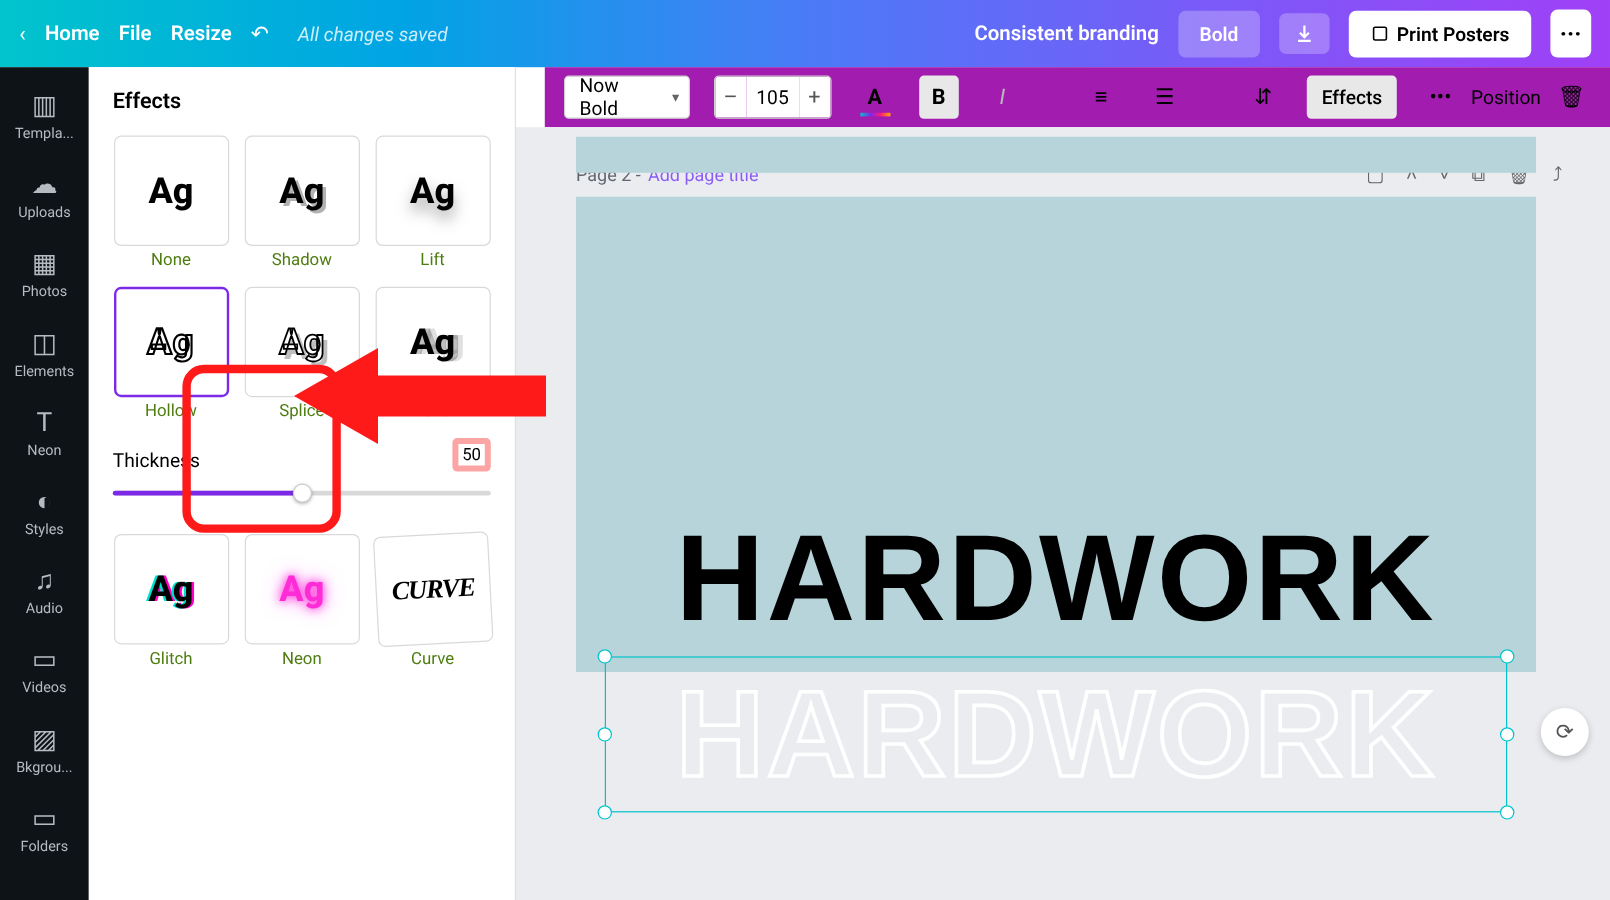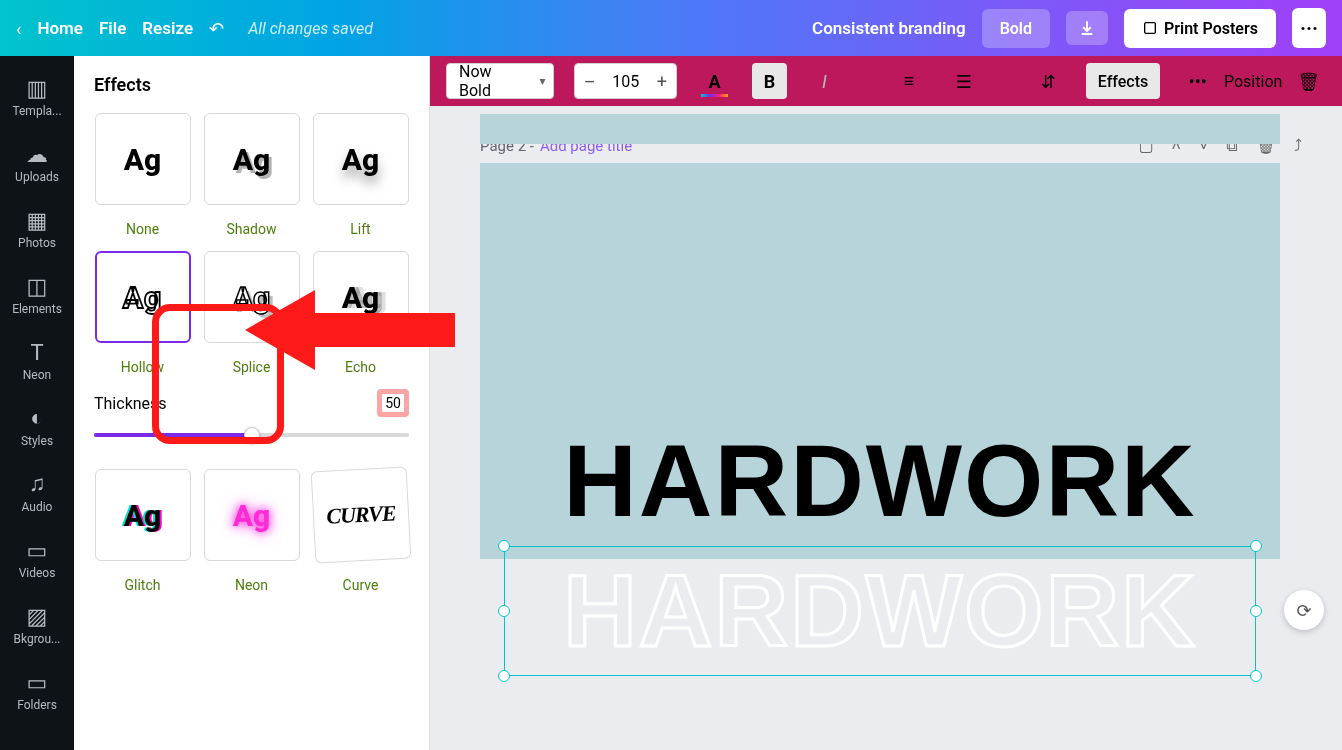--- a/index.html
+++ b/index.html
@@ -13,42 +13,42 @@
 .topbar .share-btn{background:rgba(255,255,255,.25);border:none;color:#fff;padding:10px 18px;border-radius:6px;font-size:16px;font-weight:600;cursor:pointer}
 .topbar .dl-btn{background:rgba(255,255,255,.25);border:none;color:#fff;padding:8px 12px;border-radius:6px;cursor:pointer;display:flex;align-items:center}
 .topbar .print-btn{background:#fff;color:#000;border:none;padding:10px 18px;border-radius:6px;font-size:16px;font-weight:600;cursor:pointer;display:flex;align-items:center;gap:6px}
 .topbar .more-btn{background:#fff;color:#000;border:none;padding:8px 8px;border-radius:6px;cursor:pointer;font-size:20px;font-weight:bold}
 .left-rail{position:absolute;top:56px;left:0;width:74px;height:694px;background:#0e1318;display:flex;flex-direction:column;align-items:center;padding-top:8px}
 .rail-item{width:100%;display:flex;flex-direction:column;align-items:center;gap:4px;color:#b4bcc2;padding:12px 0;cursor:pointer;font-size:12px}
 .rail-item .icon{font-size:22px;height:24px;display:flex;align-items:center}
 .side-panel{position:absolute;top:56px;left:74px;width:356px;height:694px;background:#fff;border-right:1px solid #e0e0e0;padding:18px 20px}
 .side-panel h2{font-size:18px;font-weight:600;margin-bottom:18px}
 .effects-grid{display:grid;grid-template-columns:repeat(3,1fr);gap:12px;margin-bottom:14px}
-.effect-tile{display:flex;flex-direction:column;align-items:center;gap:16px}
+.effect-tile{display:flex;flex-direction:column;align-items:center;gap:4px}
 .effect-box{width:96px;height:92px;border:1px solid #d9d9d9;border-radius:6px;display:flex;align-items:center;justify-content:center;background:#fff;cursor:pointer;font-size:30px;font-weight:800}
 .effect-box.selected{border:2px solid #7d2ae8}
 .effect-label{font-size:14px;color:#4d7c0f}
 .effect-shadow{text-shadow:3px 3px 0 rgba(0,0,0,.3)}
 .effect-lift{text-shadow:0 8px 12px rgba(0,0,0,.35)}
 .effect-hollow{color:#fff;-webkit-text-stroke:1.8px #000;letter-spacing:1px}
 .effect-splice{color:#fff;-webkit-text-stroke:1.5px #000;text-shadow:4px 4px 0 rgba(0,0,0,.25)}
 .effect-echo{text-shadow:4px 0 0 rgba(0,0,0,.25),8px 0 0 rgba(0,0,0,.12)}
 .effect-glitch{color:#000;text-shadow:-2px 0 #00e0d0,2px 0 #ff00c8}
 .effect-neon{color:#ff2bd6;text-shadow:0 0 8px #ff2bd6,0 0 16px #ff7af0}
 .effect-curve{font-family:serif;font-weight:900;font-style:italic;letter-spacing:-1px;transform:rotate(-3deg);font-size:22px}
-.thickness-row{display:flex;align-items:center;justify-content:space-between;margin-bottom:8px}
+.thickness-row{display:flex;align-items:flex-end;justify-content:space-between;margin-bottom:8px}
 .thickness-row label{font-size:16px}
 .thickness-row input[type=text]{width:32px;height:28px;border:5px solid #fca5a5;border-radius:4px;text-align:center;font-size:14px}
 .slider-wrap{position:relative;height:20px;margin-bottom:24px}
 .slider-track{position:absolute;top:8px;left:0;right:0;height:4px;background:#d9d9d9;border-radius:2px}
 .slider-fill{position:absolute;top:8px;left:0;height:4px;background:#7d2ae8;border-radius:2px}
 .slider-thumb{position:absolute;top:2px;width:16px;height:16px;border-radius:50%;background:#fff;border:1px solid #ccc;box-shadow:0 1px 3px rgba(0,0,0,.3);cursor:pointer}
 .highlight-box{position:absolute;border:7px solid #ff1a1a;border-radius:18px;pointer-events:none;z-index:50}
 .red-arrow{position:absolute;z-index:49;pointer-events:none}
-.toolbar{position:absolute;top:56px;left:430px;right:0;height:50px;background:#be185d;display:flex;align-items:center;padding:0 16px;gap:20px}
+.toolbar{position:absolute;top:56px;left:454px;right:0;height:50px;background:#a21caf;display:flex;align-items:center;padding:0 16px;gap:20px}
 .font-select{height:36px;border:1px solid #d0d0d0;border-radius:4px;padding:0 28px 0 12px;font-size:16px;display:flex;align-items:center;gap:10px;cursor:pointer;background:#fff;position:relative}
 .font-select::after{content:"▾";position:absolute;right:8px;font-size:12px;color:#666}
 .size-group{display:flex;align-items:center;border:1px solid #d0d0d0;border-radius:4px;height:36px;overflow:hidden}
 .size-group button{width:30px;height:34px;border:none;background:#fff;font-size:18px;cursor:pointer;color:#555}
 .size-group input{width:44px;border:none;text-align:center;font-size:16px;height:34px}
 .tb-btn{width:36px;height:36px;border:none;background:transparent;border-radius:4px;cursor:pointer;display:flex;align-items:center;justify-content:center;font-size:18px}
 .tb-btn.active{background:#e8e8e8}
 .tb-btn.effects{width:auto;padding:0 12px;font-size:16px;font-weight:500;background:#e8e8e8}
 .tb-sep{width:10px}
 .position-btn{font-size:16px;margin-left:auto;padding:0 12px}

